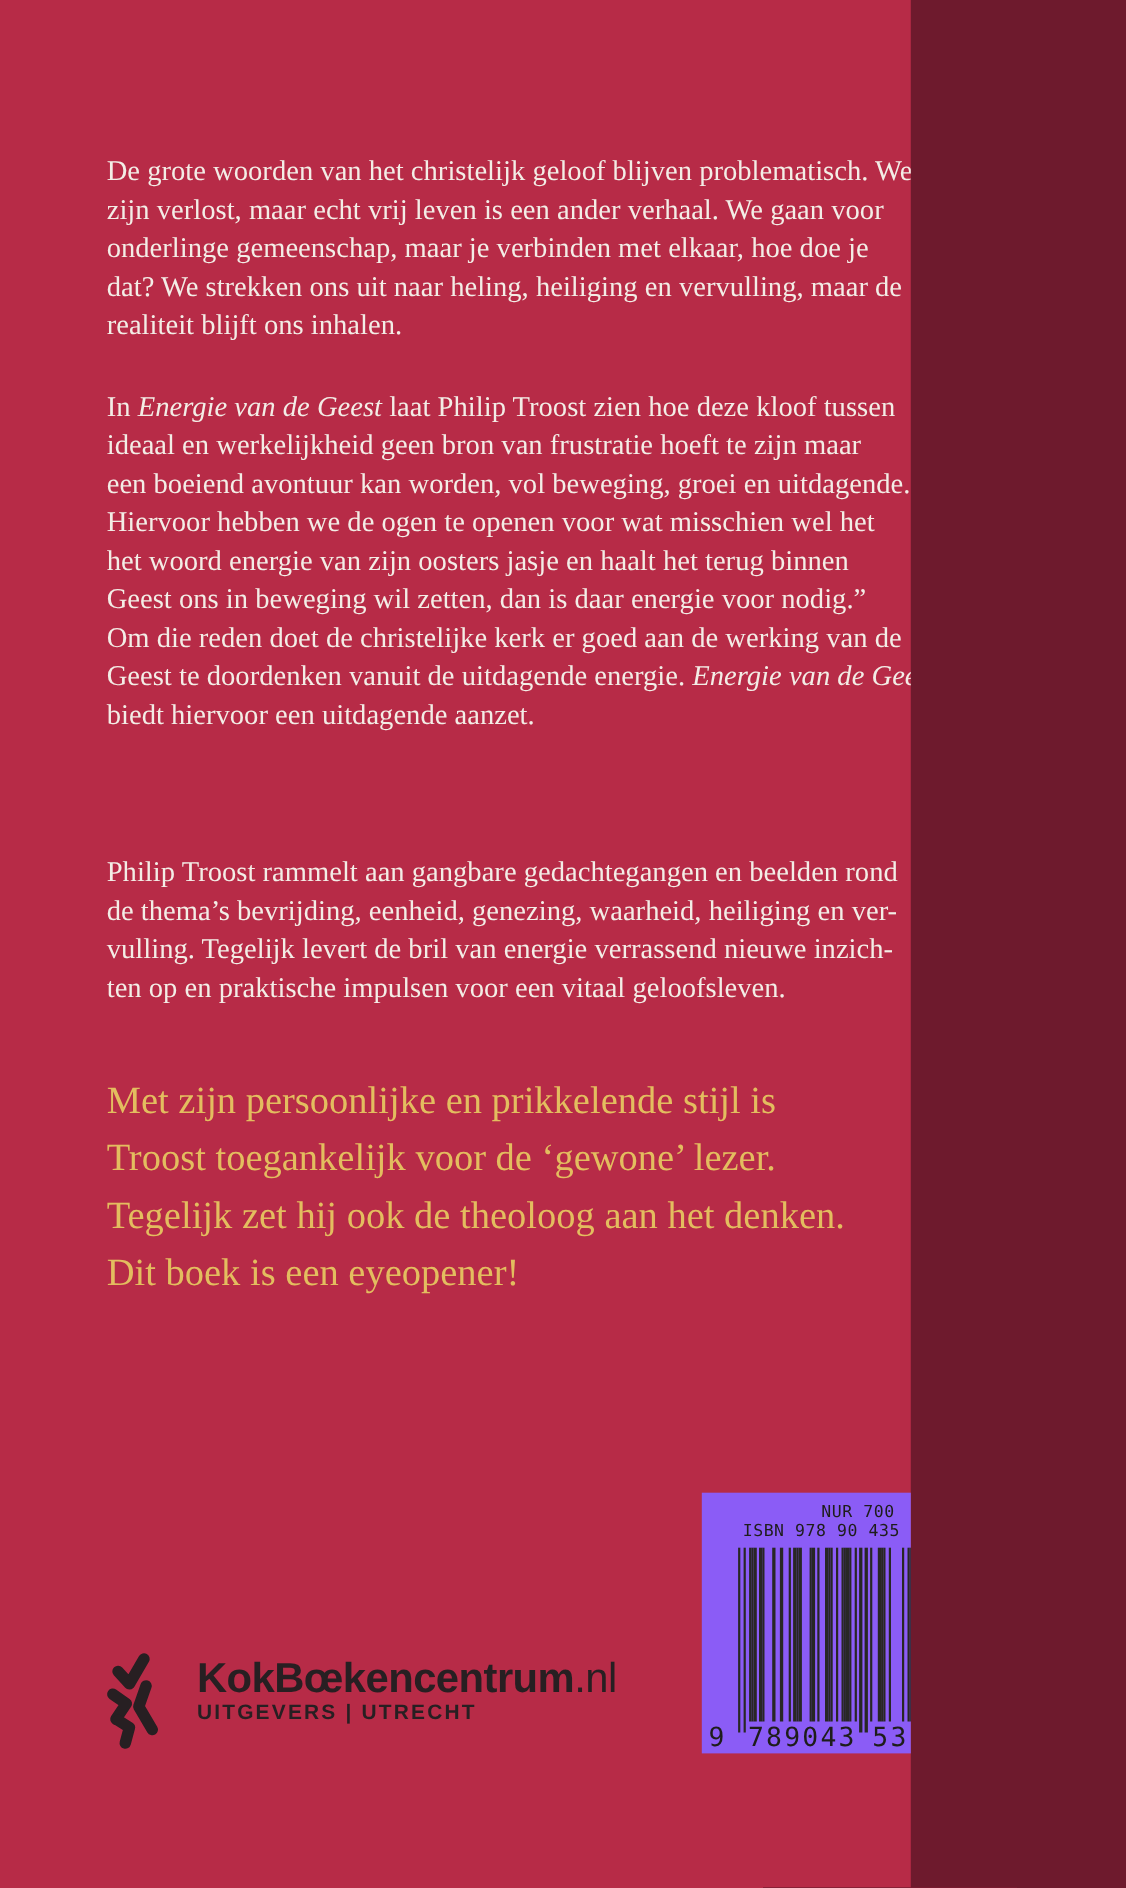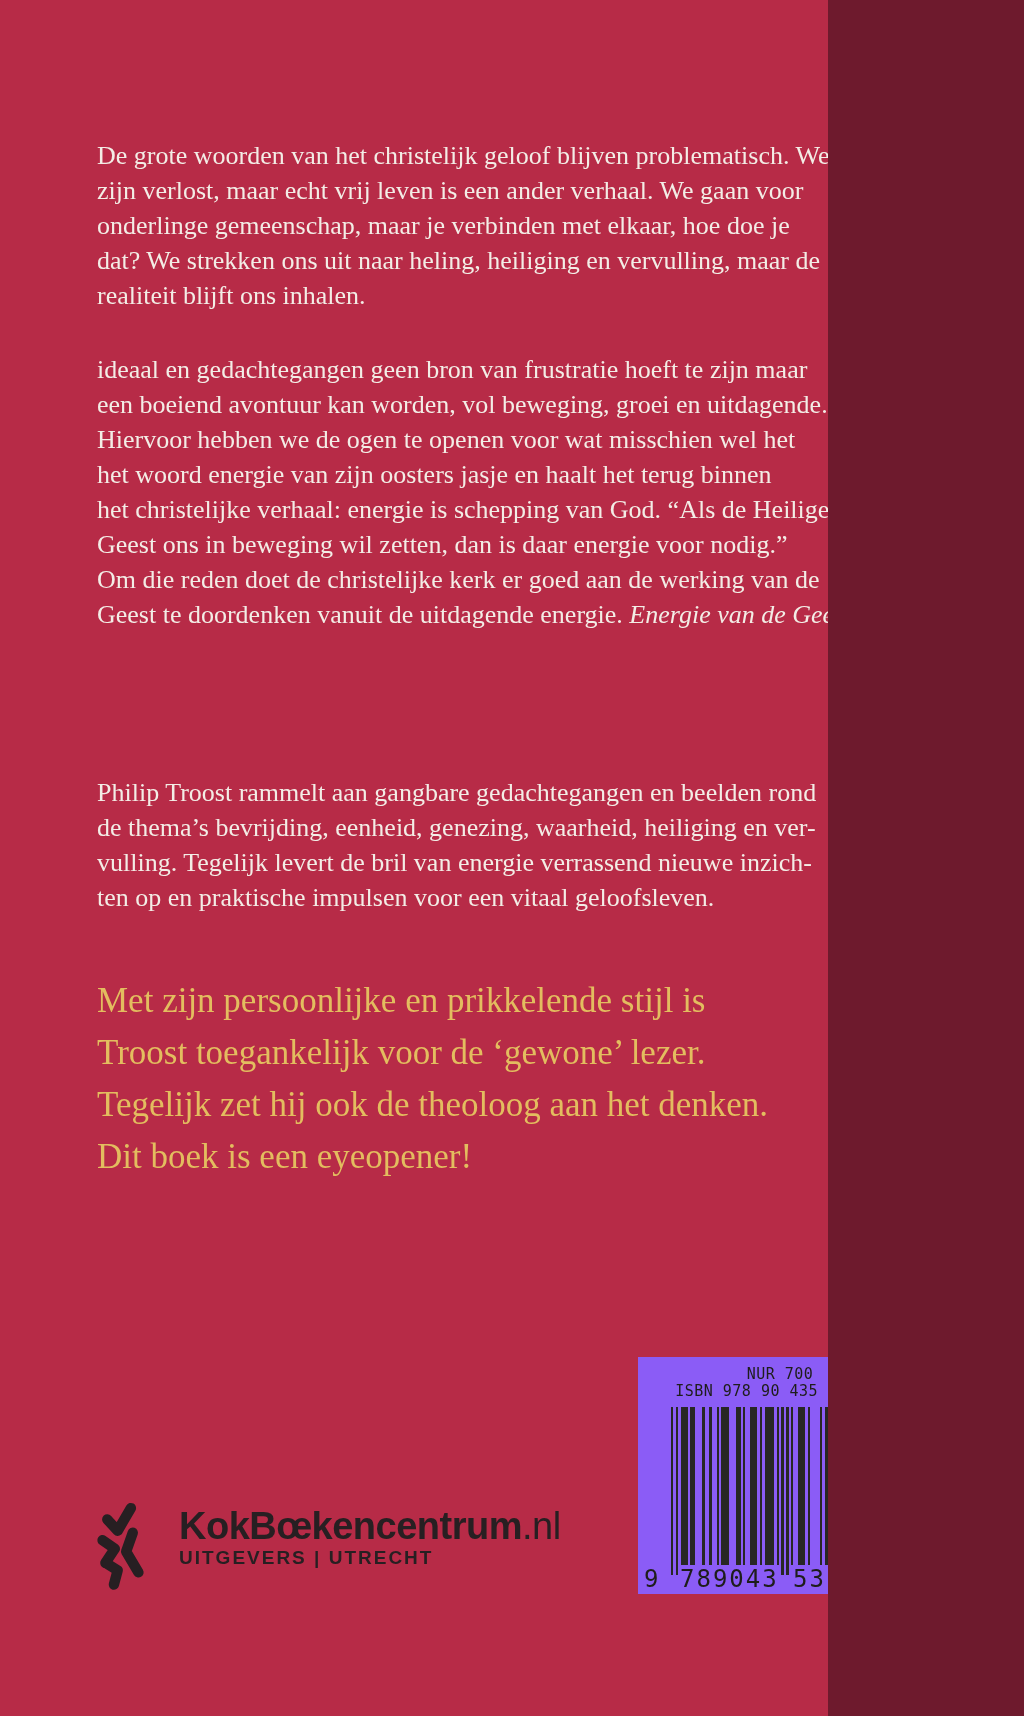--- a/index.html
+++ b/index.html
@@ -78,28 +78,29 @@
 
   <div class="textblock" id="para1">
     <div class="line">De grote woorden van het christelijk geloof blijven problematisch. We</div>
     <div class="line">zijn verlost, maar echt vrij leven is een ander verhaal. We gaan voor</div>
     <div class="line">onderlinge gemeenschap, maar je verbinden met elkaar, hoe doe je</div>
     <div class="line">dat? We strekken ons uit naar heling, heiliging en vervulling, maar de</div>
     <div class="line">realiteit blijft ons inhalen.</div>
   </div>
 
   <div class="textblock" id="para2">
-    <div class="line">ideaal en gedachtegangen geen bron van frustratie hoeft te zijn maar</div>
+    <div class="line"><span>In </span><i>Energie van de Geest</i><span> laat Philip Troost zien hoe deze kloof tussen</span></div>
+    <div class="line">ideaal en werkelijkheid geen bron van frustratie hoeft te zijn maar</div>
     <div class="line">een boeiend avontuur kan worden, vol beweging, groei en uitdagende.</div>
     <div class="line">Hiervoor hebben we de ogen te openen voor wat misschien wel het</div>
     <div class="line">het woord energie van zijn oosters jasje en haalt het terug binnen</div>
-    <div class="line">het christelijke verhaal: energie is schepping van God. “Als de Heilige</div>
     <div class="line">Geest ons in beweging wil zetten, dan is daar energie voor nodig.”</div>
     <div class="line">Om die reden doet de christelijke kerk er goed aan de werking van de</div>
     <div class="line"><span>Geest te doordenken vanuit de uitdagende energie. </span><i>Energie van de Geest</i></div>
+    <div class="line">biedt hiervoor een uitdagende aanzet.</div>
   </div>
 
   <div class="textblock" id="para3">
     <div class="line">Philip Troost rammelt aan gangbare gedachtegangen en beelden rond</div>
     <div class="line">de thema’s bevrijding, eenheid, genezing, waarheid, heiliging en ver-</div>
     <div class="line">vulling. Tegelijk levert de bril van energie verrassend nieuwe inzich-</div>
     <div class="line">ten op en praktische impulsen voor een vitaal geloofsleven.</div>
   </div>
 
   <div class="quote">

